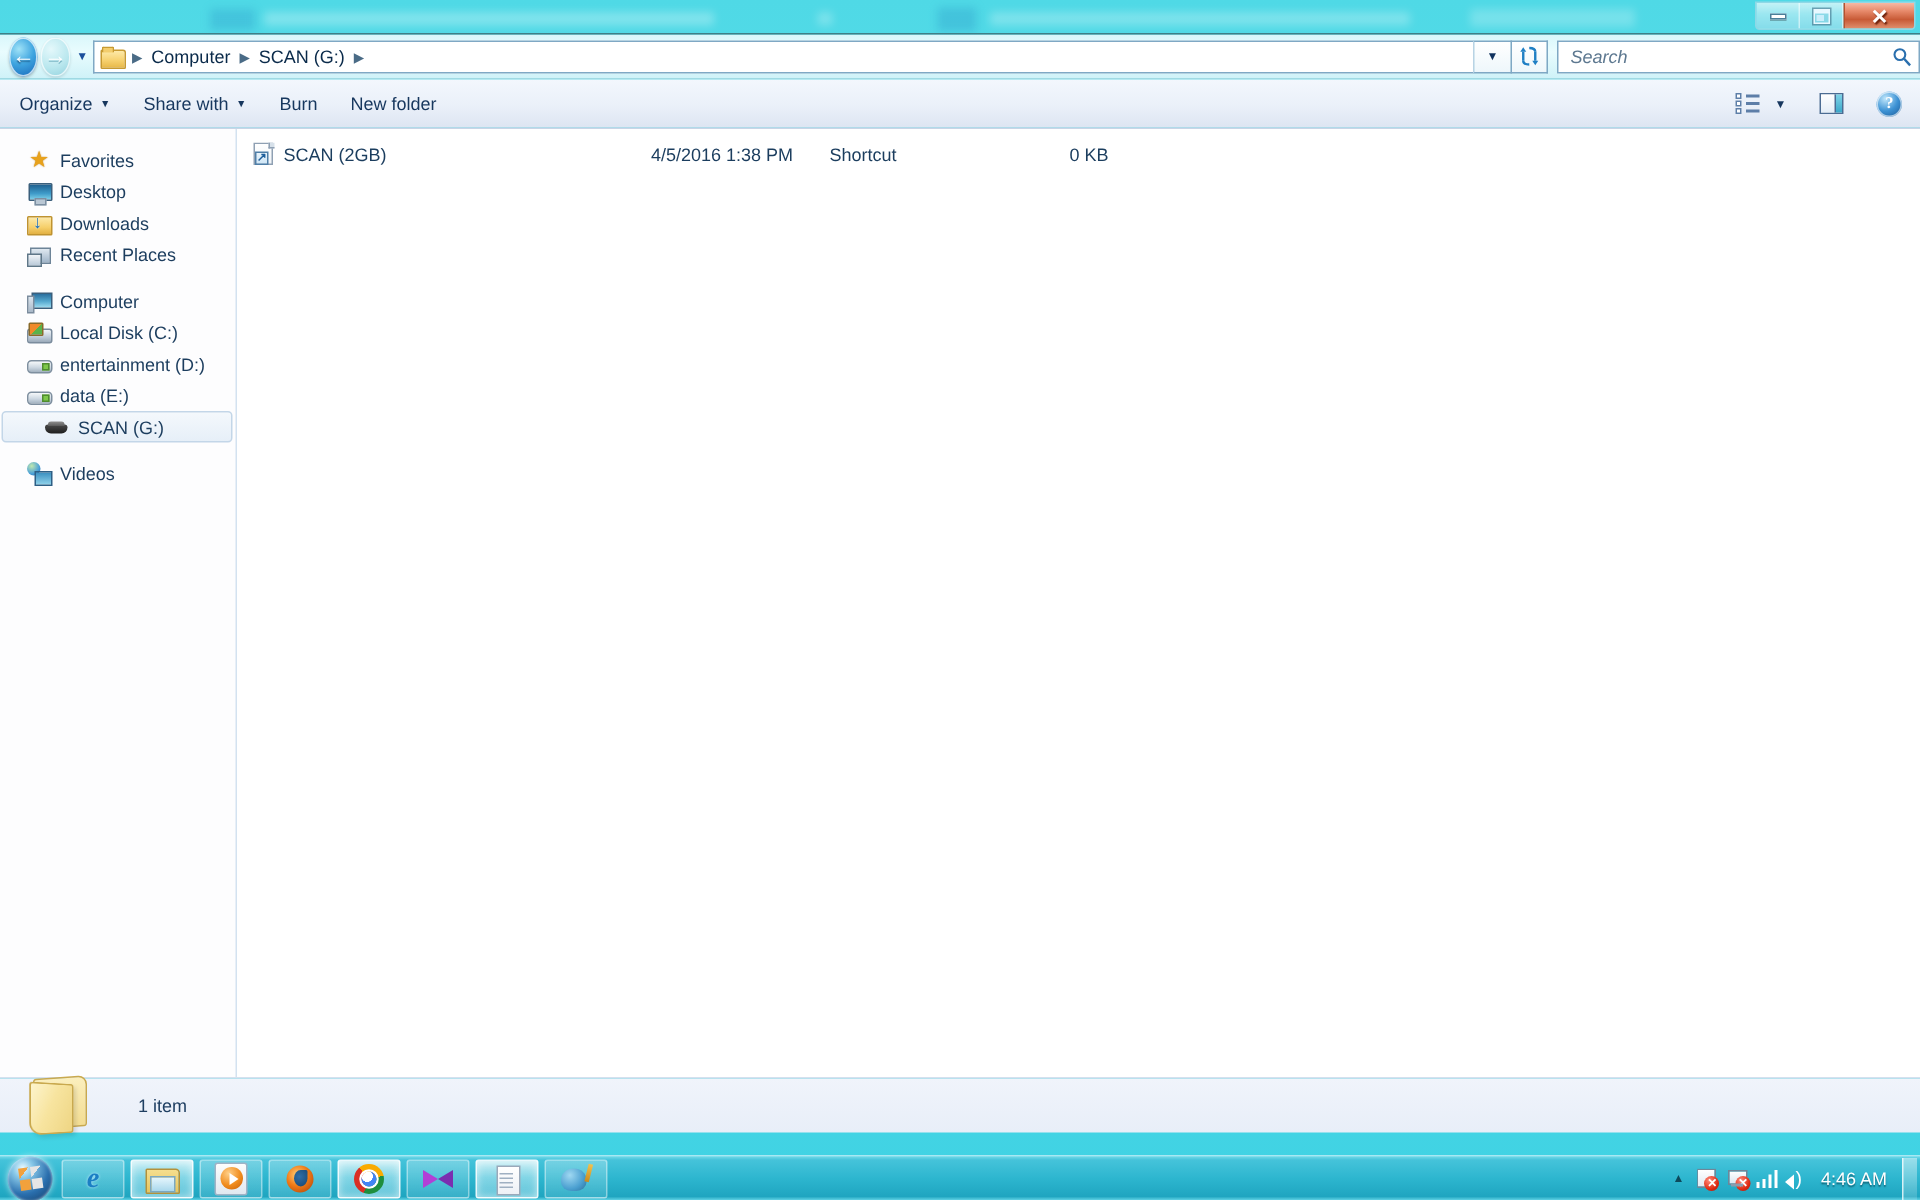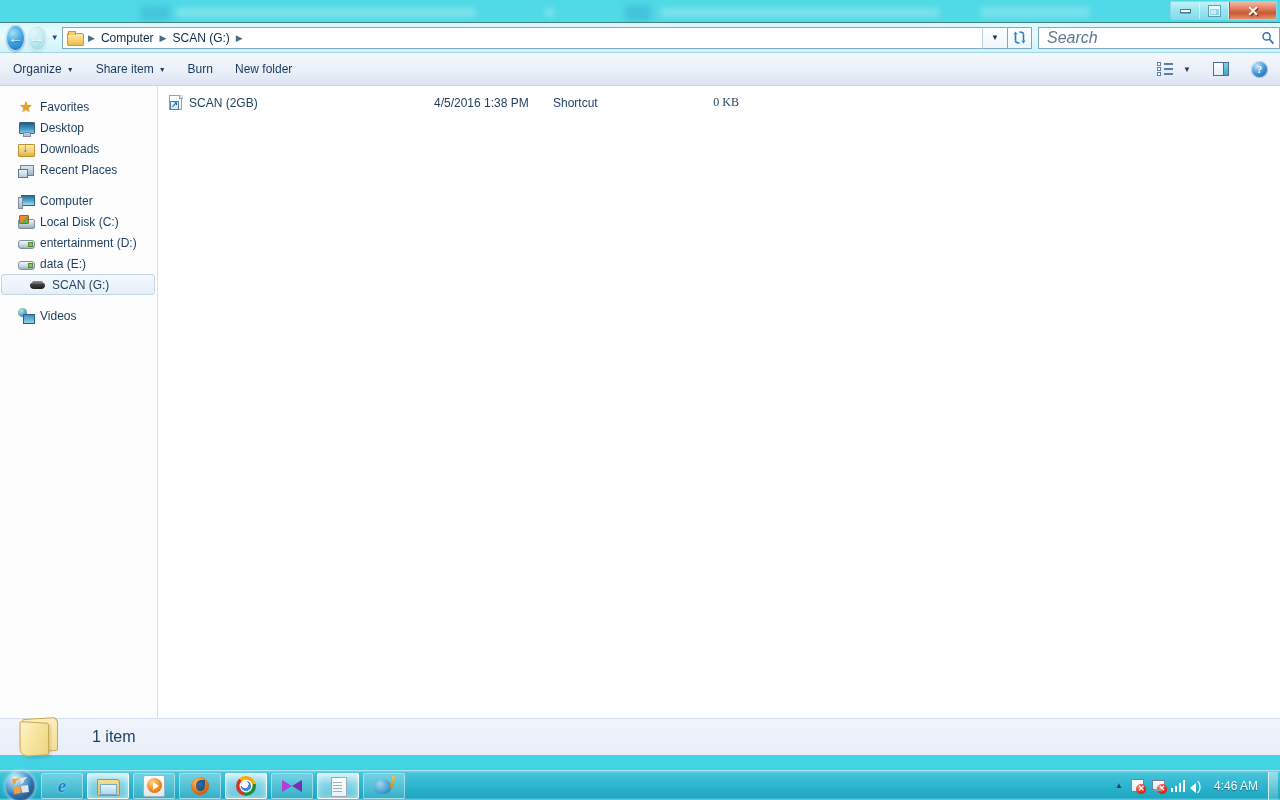--- a/index.html
+++ b/index.html
@@ -170,21 +170,21 @@
     width: 242px; height: 22px;
     background: #ffffff;
     border: 1px solid #7fa8c4;
     display: flex; align-items: center;
     padding: 0 4px 0 6px;
     flex: 0 0 auto;
   }
   #search-input {
     border: none; outline: none; flex: 1;
     font-family: "Liberation Sans", sans-serif;
-    font-size: 16px; font-style: italic; color: #5d7890;
+    font-size: 12px; font-style: italic; color: #5d7890;
     background: transparent;
   }
   #search-input::placeholder { color: #5d7890; font-style: italic; opacity: 1; }
 
   
   #toolbar {
     position: absolute; left: 0; top: 53px; width: 1280px; height: 33px;
     background: linear-gradient(180deg,#f3f7fd 0%, #eaf0f9 55%, #dde5f2 100%);
     border-bottom: 1px solid #c8d4e6;
     display: flex; align-items: center;
@@ -414,21 +414,21 @@
     border-left: 4px solid transparent; border-right: 4px solid transparent;
     border-bottom: 4px solid #9fb6cc;
   }
 
   #rows { padding-top: 7px; }
   .row {
     height: 19px; display: flex; align-items: center;
     font-size: 12px; color: #1b3d5e;
   }
   .cell { display: flex; align-items: center; gap: 6px; padding-left: 11px; white-space: nowrap; overflow: hidden; }
-  .cell.num { justify-content: flex-end; padding-left: 0; padding-right: 10px; font-family: Liberation Serif, serif; }
+  .cell.num { justify-content: flex-end; padding-left: 0; padding-right: 10px; }
   .shortcut-ico { width: 14px; height: 16px; position: relative; flex: 0 0 auto; }
   .shortcut-ico .page {
     position: absolute; left: 0; top: 0; width: 13px; height: 15px;
     background: linear-gradient(180deg,#ffffff 0%, #f0f4f8 100%);
     border: 1px solid #8fa0b3;
   }
   .shortcut-ico .corner {
     position: absolute; right: 0; top: 0; width: 4px; height: 4px;
     background: #d7e1ea; border-left: 1px solid #8fa0b3; border-bottom: 1px solid #8fa0b3;
   }
@@ -440,21 +440,21 @@
     color: #1f5f9c; font-size: 8px; line-height: 1; font-weight: bold;
   }
 
   
   #statusbar {
     position: absolute; left: 0; top: 718px; width: 1280px; height: 37px;
     background: linear-gradient(180deg,#f0f4fb 0%, #e8eef8 100%);
     border-top: 1px solid #d6e0ee;
     display: flex; align-items: center;
   }
-  #status-text { margin-left: 92px; font-size: 16px; color: #1f3f62; }
+  #status-text { margin-left: 92px; font-size: 12px; color: #1f3f62; }
 
   
   #status-folder {
     position: absolute; left: 18px; top: 714px;
     width: 44px; height: 46px;
     z-index: 5;
   }
   #status-folder .back {
     position: absolute; left: 4px; top: 4px; width: 36px; height: 34px;
     background: linear-gradient(180deg,#fbefbe 0%, #f3dd93 100%);
@@ -741,21 +741,21 @@
       </svg>
     </div>
   </div>
 
   <div id="toolbar">
     <div class="tbitem">
       <span>Organize</span>
       <span class="caret">▼</span>
     </div>
     <div class="tbitem">
-      <span>Share item</span>
+      <span>Share with</span>
       <span class="caret">▼</span>
     </div>
     <div class="tbitem">
       <span>Burn</span>
     </div>
     <div class="tbitem">
       <span>New folder</span>
     </div>
 
     <div id="toolbar-right">

